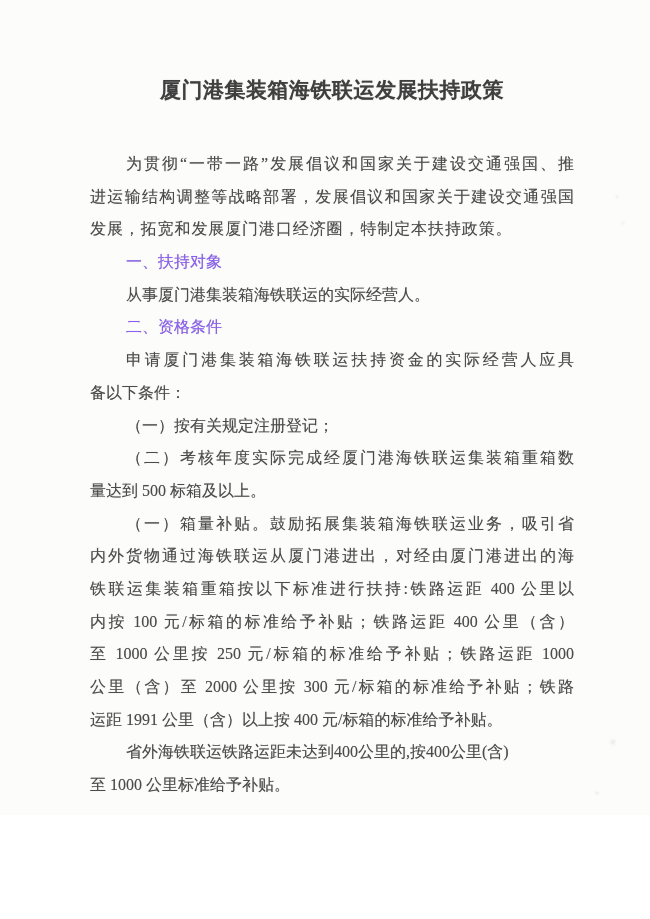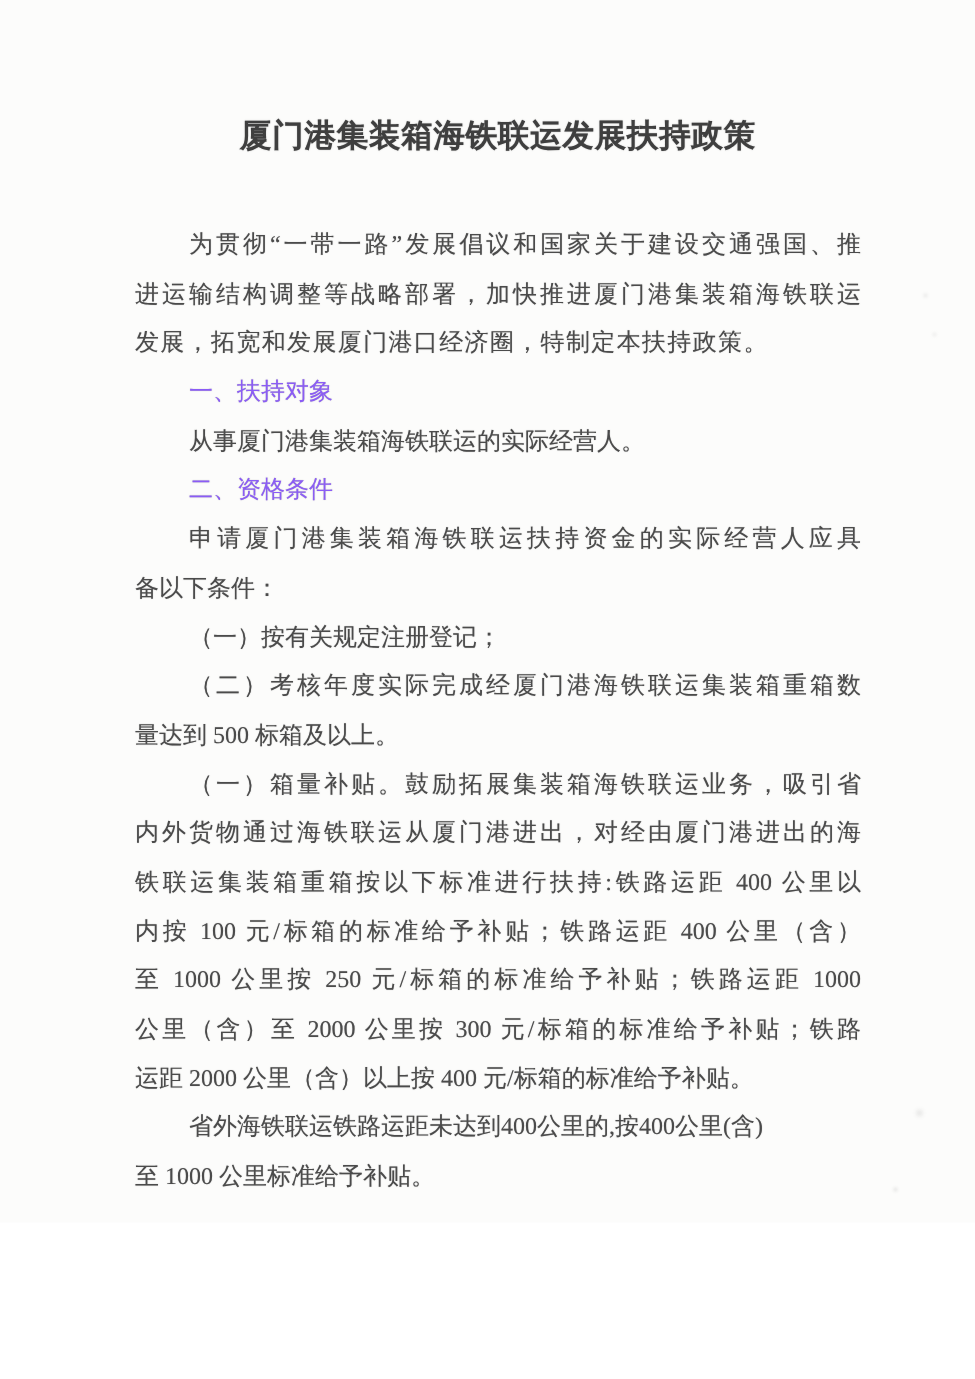--- a/index.html
+++ b/index.html
@@ -60,36 +60,36 @@
 </style>
 </head>
 <body>
 
 <div class="page">
 
   <div class="doc-title">厦门港集装箱海铁联运发展扶持政策</div>
 
   <div class="body-text">
     <div class="ln ind just">为贯彻“一带一路”发展倡议和国家关于建设交通强国、推</div>
-    <div class="ln just">进运输结构调整等战略部署，加快推进厦门港集装箱海铁联运</div>
+    <div class="ln just">进运输结构调整等战略部署，发展倡议和国家关于建设交通强国</div>
     <div class="ln sp">发展，拓宽和发展厦门港口经济圈，特制定本扶持政策。</div>
     <div class="ln ind bold">一、扶持对象</div>
     <div class="ln ind">从事厦门港集装箱海铁联运的实际经营人。</div>
     <div class="ln ind bold">二、资格条件</div>
     <div class="ln ind just">申请厦门港集装箱海铁联运扶持资金的实际经营人应具</div>
     <div class="ln">备以下条件：</div>
     <div class="ln ind">（一）按有关规定注册登记；</div>
     <div class="ln ind just">（二）考核年度实际完成经厦门港海铁联运集装箱重箱数</div>
     <div class="ln">量达到 500 标箱及以上。</div>
     <div class="ln ind just">（一）箱量补贴。鼓励拓展集装箱海铁联运业务，吸引省</div>
     <div class="ln just">内外货物通过海铁联运从厦门港进出，对经由厦门港进出的海</div>
     <div class="ln just">铁联运集装箱重箱按以下标准进行扶持:铁路运距 400 公里以</div>
     <div class="ln just">内按 100 元/标箱的标准给予补贴；铁路运距 400 公里（含）</div>
     <div class="ln just">至 1000 公里按 250 元/标箱的标准给予补贴；铁路运距 1000</div>
     <div class="ln just">公里（含）至 2000 公里按 300 元/标箱的标准给予补贴；铁路</div>
-    <div class="ln">运距 2000 公里（含）以上按 400 元/标箱的标准给予补贴。</div>
+    <div class="ln">运距 1991 公里（含）以上按 400 元/标箱的标准给予补贴。</div>
     <div class="ln ind">省外海铁联运铁路运距未达到400公里的,按400公里(含)</div>
     <div class="ln">至 1000 公里标准给予补贴。</div>
   </div>
 
   <div class="artifacts"></div>
 
 </div>
 
 </body></html>

